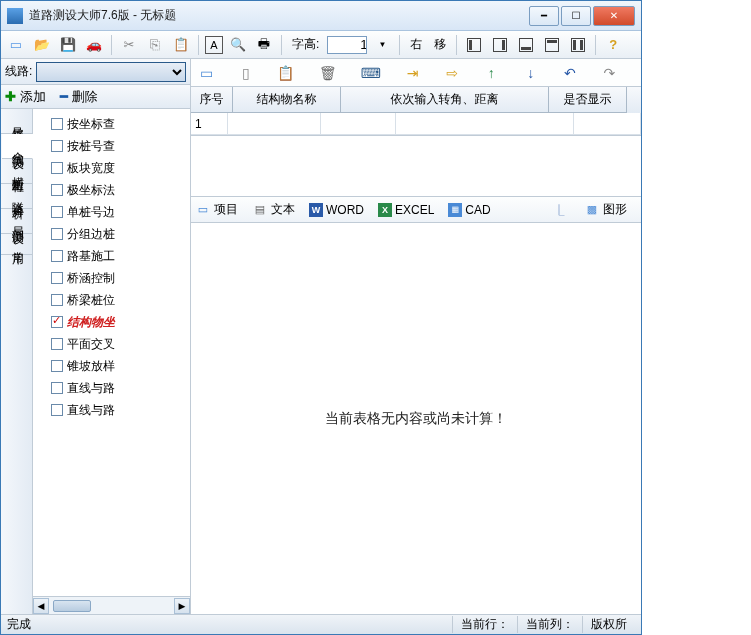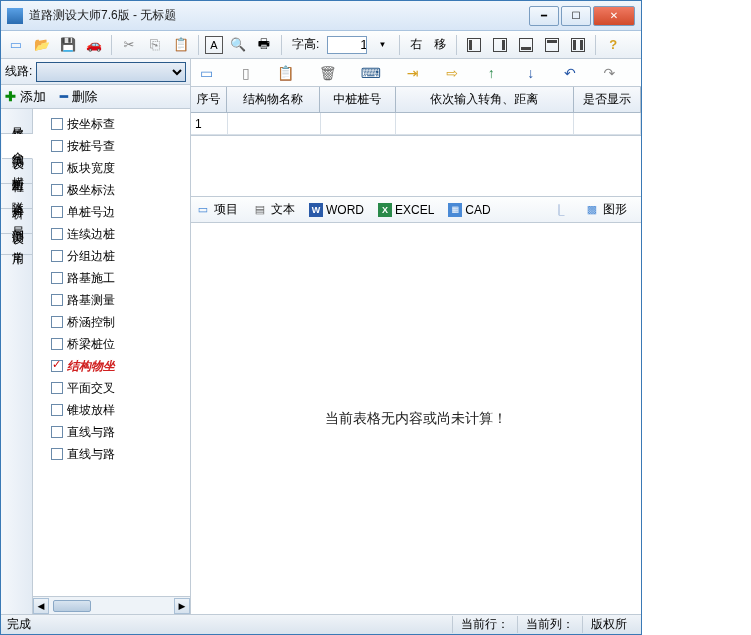--- a/index.html
+++ b/index.html
@@ -172,33 +172,25 @@
                 <div class="node">
                   <span class="cb"></span>
                   <span class="txt">极坐标法</span>
                 </div>
                 <div class="node">
                   <span class="cb"></span>
                   <span class="txt">单桩号边</span>
                 </div>
                 <div class="node">
                   <span class="cb"></span>
-                  <span class="txt">连续边桩</span>
-                </div>
-                <div class="node">
-                  <span class="cb"></span>
                   <span class="txt">分组边桩</span>
                 </div>
                 <div class="node">
                   <span class="cb"></span>
                   <span class="txt">路基施工</span>
-                </div>
-                <div class="node">
-                  <span class="cb"></span>
-                  <span class="txt">路基测量</span>
                 </div>
                 <div class="node">
                   <span class="cb"></span>
                   <span class="txt">桥涵控制</span>
                 </div>
                 <div class="node">
                   <span class="cb"></span>
                   <span class="txt">桥梁桩位</span>
                 </div>
                 <div class="node checked active">
@@ -243,21 +235,20 @@
         <div class="eb" style="color:#d6a020">⇨</div>
         <div class="eb" style="color:#2a8a4a">↑</div>
         <div class="eb" style="color:#2a5aa8">↓</div>
         <div class="eb" style="color:#2a5aa8">↶</div>
         <div class="eb" style="color:#888">↷</div>
       </div>
       <div class="table">
         <div class="thead">
           <div class="th c0">序号</div>
           <div class="th c1">结构物名称</div>
-          <div class="th c2">中桩桩号</div>
           <div class="th c3">依次输入转角、距离</div>
           <div class="th c4">是否显示</div>
         </div>
         <div class="trow">
           <div class="td c0">1</div>
           <div class="td c1"></div>
           <div class="td c2"></div>
           <div class="td c3"></div>
           <div class="td c4"></div>
         </div>

